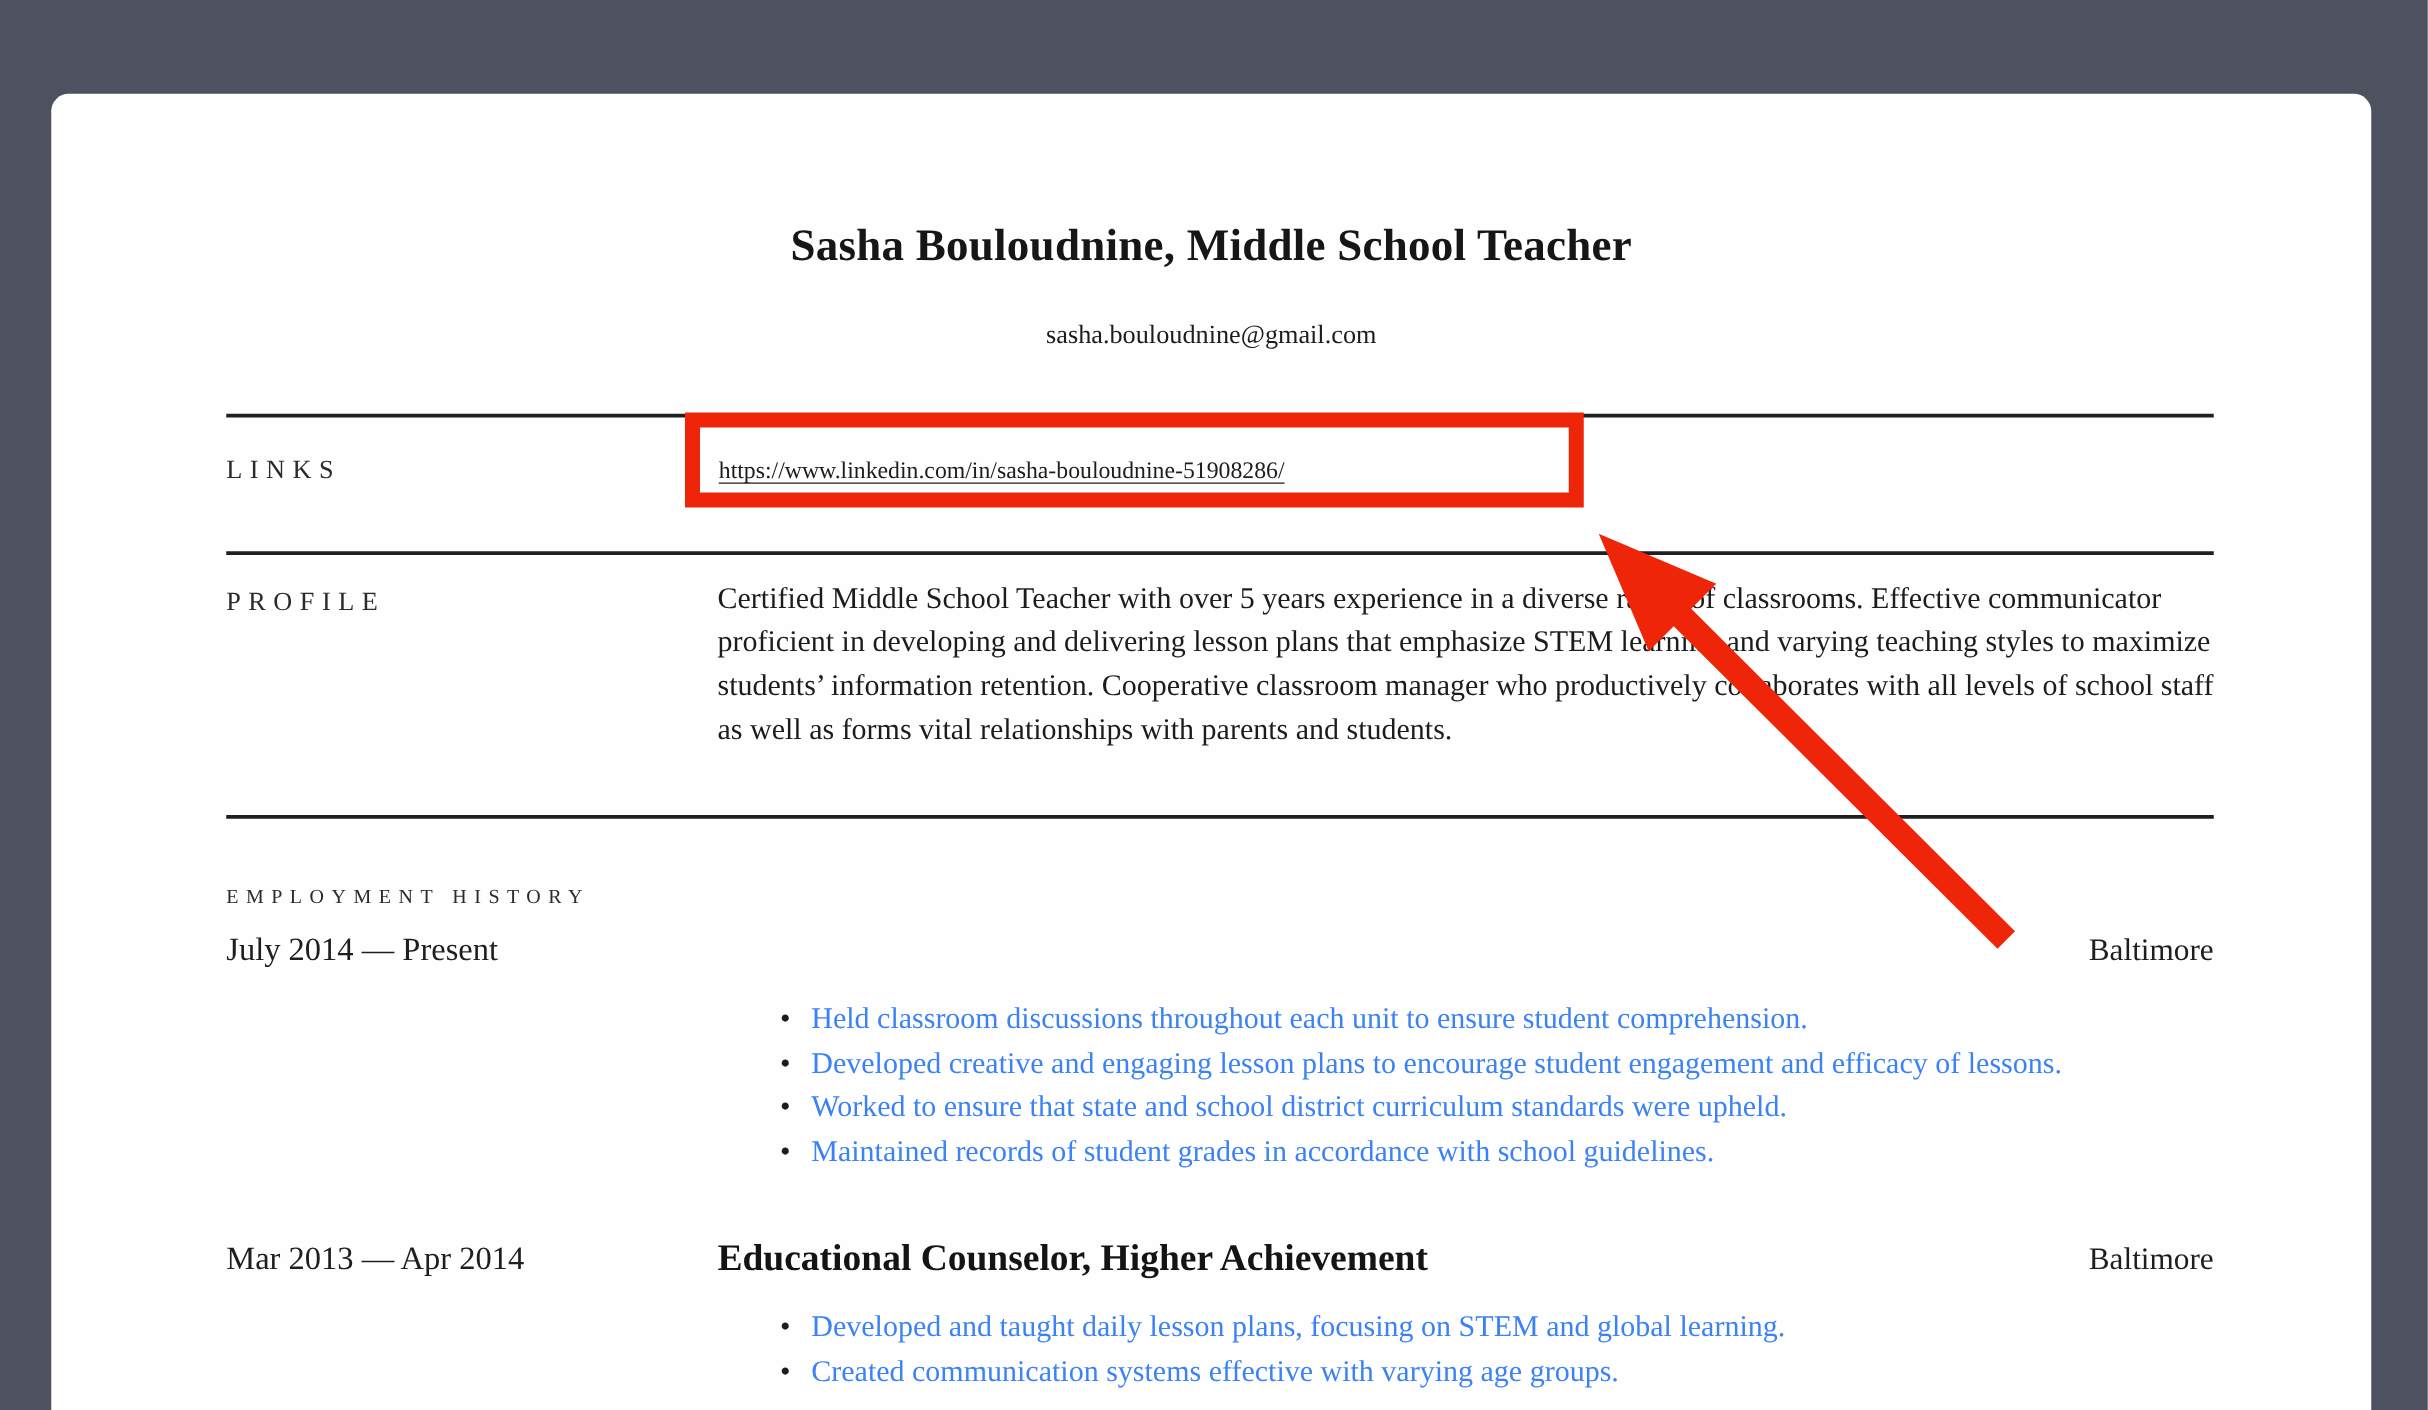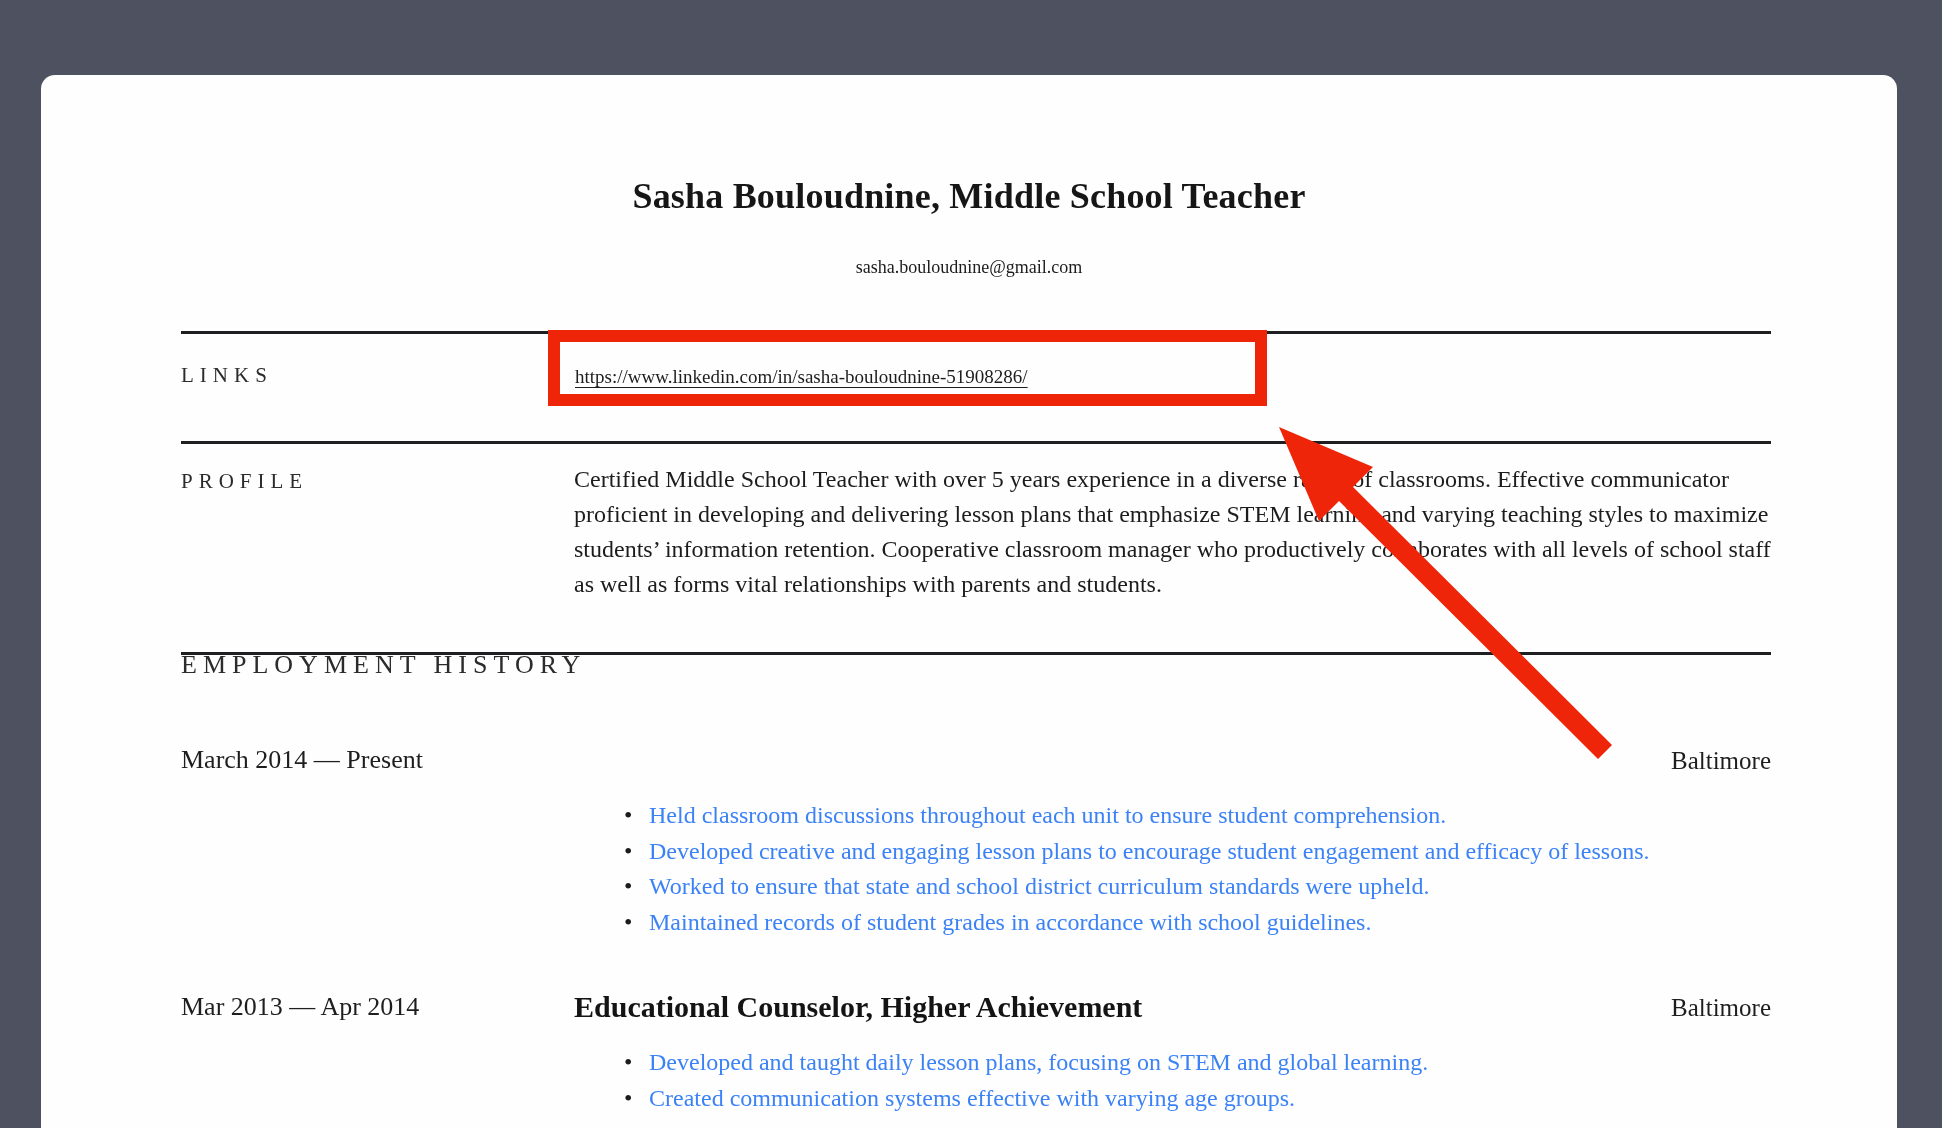--- a/index.html
+++ b/index.html
@@ -26,21 +26,21 @@
     text-align: center;
     font-size: 36px; font-weight: bold;
     line-height: 44px;
     color: #161616;
     letter-spacing: 0.2px;
   }
   .doc-email {
     position: absolute;
     left: 0; top: 177px; width: 100%;
     text-align: center;
-    font-size: 18px; line-height: 30px;
+    font-size: 21px; line-height: 30px;
     color: #1c1c1c;
   }
 
   .hrule {
     position: absolute;
     left: 140px; width: 1590px; height: 3px;
     background: #1f1f22;
   }
   .hrule-1 { top: 256px; }
   .hrule-2 { top: 366px; }
@@ -49,21 +49,21 @@
   .section-label {
     position: absolute;
     left: 140px;
     font-size: 21px;
     letter-spacing: 6px;
     color: #2b2b2b;
     white-space: nowrap;
   }
   .label-links  { top: 287px; line-height: 26px; }
   .label-profile { top: 393px; line-height: 26px; }
-  .label-employment { top: 576px; font-size: 26px; line-height: 27px; }
+  .label-employment { top: 629px; font-size: 16px; line-height: 27px; }
 
   .link-url {
     position: absolute;
     left: 534px; top: 287px;
     font-size: 19px; line-height: 30px;
     color: #1d1d1d;
     text-decoration: underline;
     text-underline-offset: 4px;
     cursor: pointer;
     white-space: nowrap;
@@ -163,21 +163,21 @@
 
     <div class="hrule hrule-2"></div>
 
     <div class="section-label label-profile">PROFILE</div>
     <div class="profile-text">Certified Middle School Teacher with over 5 years experience in a diverse range of classrooms. Effective communicator proficient in developing and delivering lesson plans that emphasize STEM learning and varying teaching styles to maximize students’ information retention. Cooperative classroom manager who productively collaborates with all levels of school staff as well as forms vital relationships with parents and students.</div>
 
     <div class="hrule hrule-3"></div>
 
     <div class="section-label label-employment">EMPLOYMENT HISTORY</div>
 
-    <div class="job-dates job1-dates">March 2014 — Present</div>
+    <div class="job-dates job1-dates">July 2014 — Present</div>
     <div class="job-city job1-city">Baltimore</div>
     <ul class="bullets job1-bullets">
       <li>Held classroom discussions throughout each unit to ensure student comprehension.</li>
       <li>Developed creative and engaging lesson plans to encourage student engagement and efficacy of lessons.</li>
       <li>Worked to ensure that state and school district curriculum standards were upheld.</li>
       <li>Maintained records of student grades in accordance with school guidelines.</li>
     </ul>
 
     <div class="job-dates job2-dates">Mar 2013 — Apr 2014</div>
     <div class="job-title job2-title">Educational Counselor, Higher Achievement</div>

